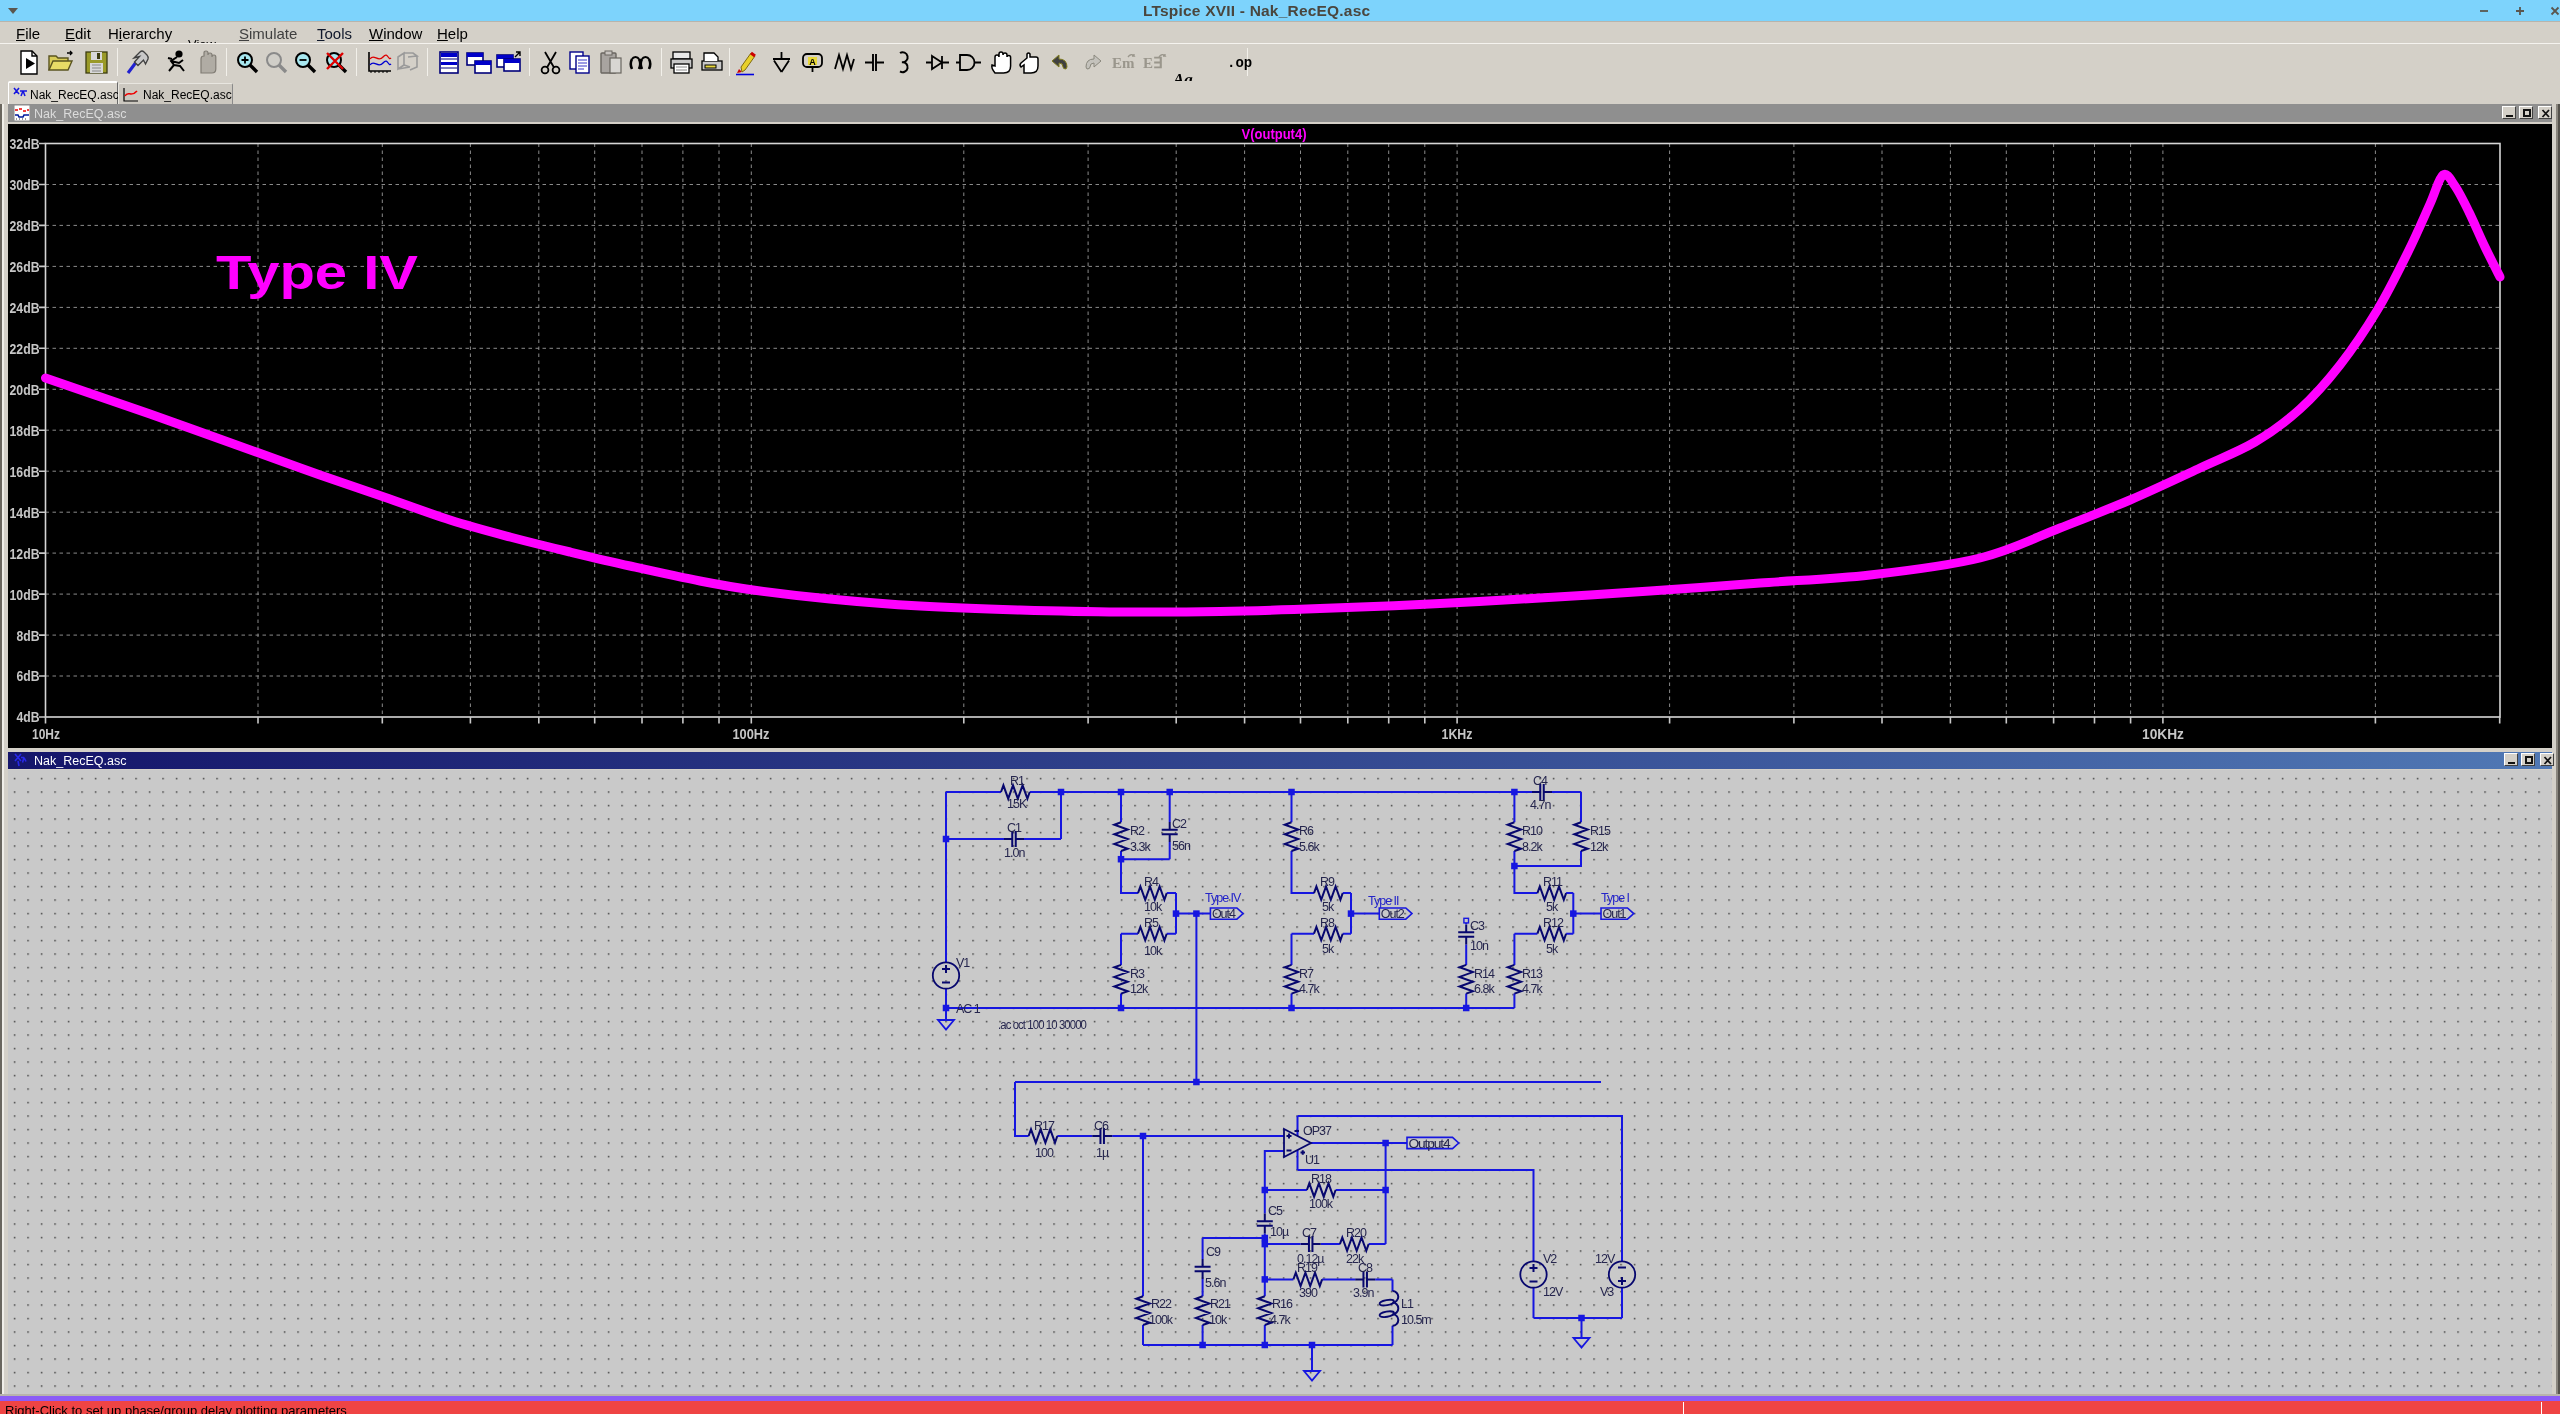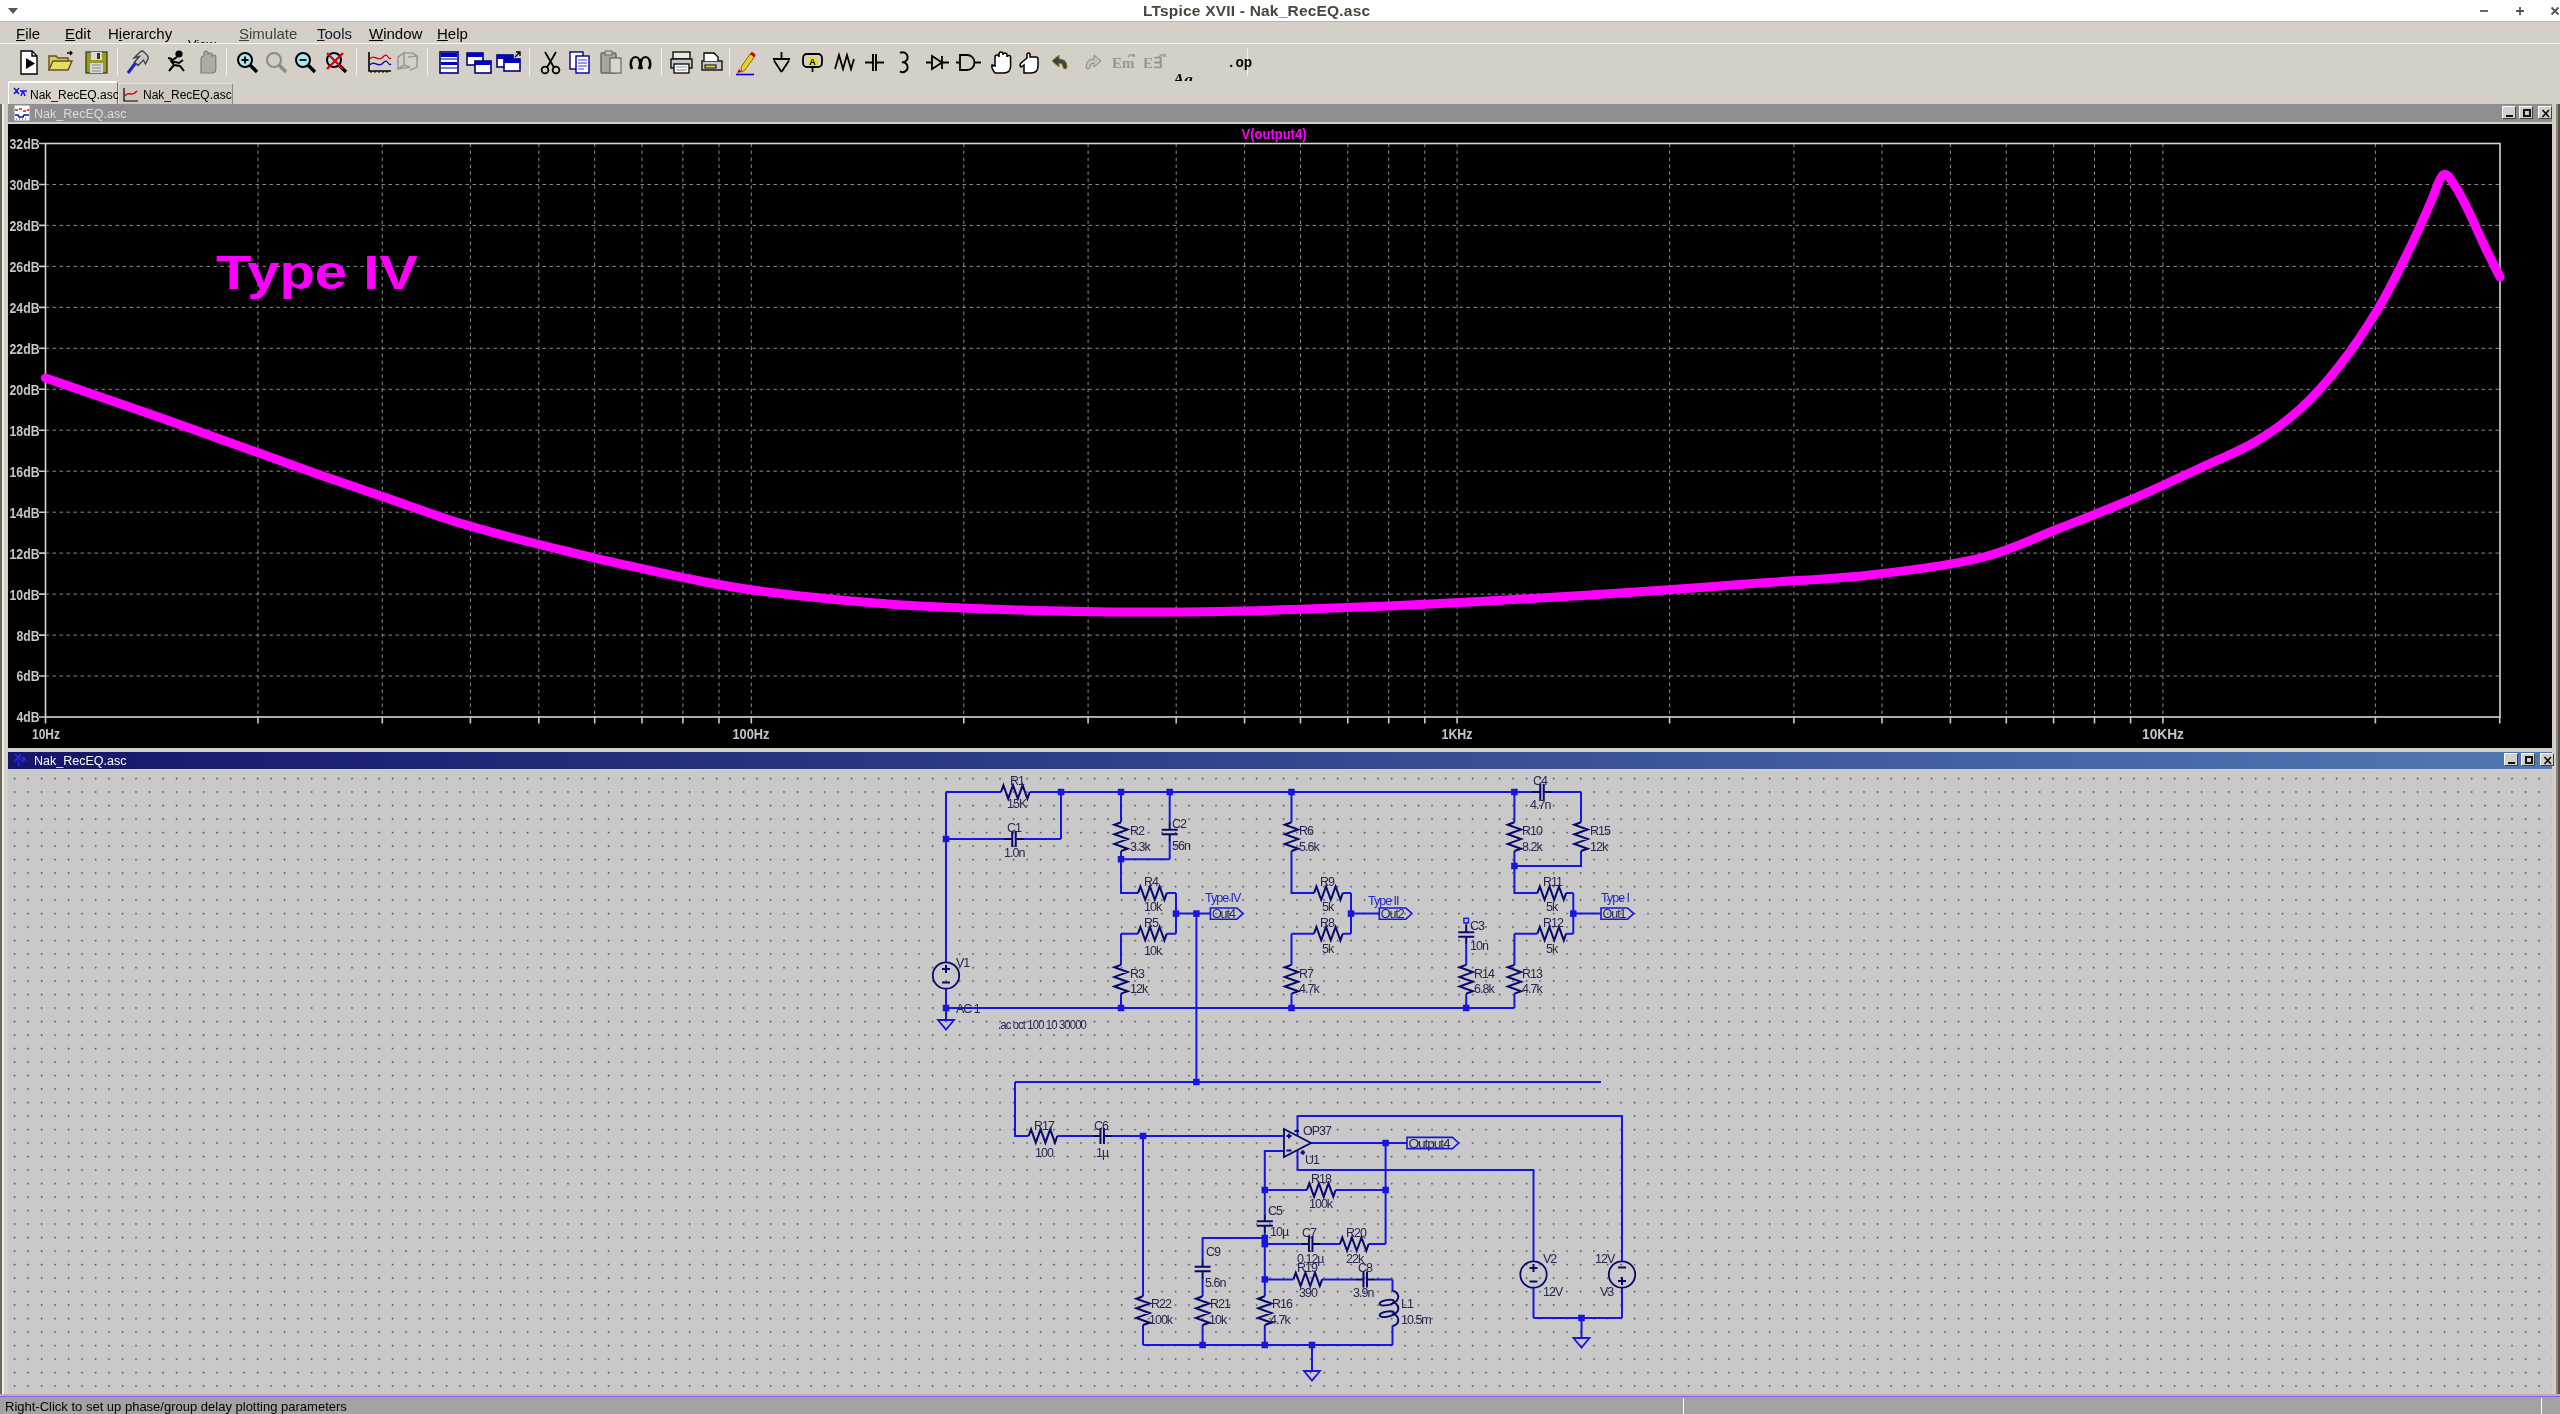--- a/index.html
+++ b/index.html
@@ -1,19 +1,19 @@
 <!DOCTYPE html>
 <html><head><meta charset="utf-8"><title>LTspice XVII - Nak_RecEQ.asc</title>
 <style>
 *{margin:0;padding:0;box-sizing:border-box}
 body{width:2560px;height:1414px;overflow:hidden;background:#d4d0c8;font-family:"Liberation Sans",sans-serif;position:relative}
 .abs{position:absolute}
 </style></head>
 <body>
-<div class="abs" style="left:0;top:0;width:2560px;height:22px;background:#ffffff;border-bottom:1px solid #b8b4ac">
+<div class="abs" style="left:0;top:0;width:2560px;height:22px;background:#7dd3fc;border-bottom:1px solid #b8b4ac">
     <svg width="14" height="14" style="position:absolute;left:6px;top:4px">
       <path d="M2,4 L7,10 L12,4 Z" fill="#5a564e"></path>
     </svg>
     <span class="abs" style="left:1143px;top:2px;font-size:15.5px;font-weight:700;color:#4a463e;letter-spacing:0.2px">LTspice XVII - Nak_RecEQ.asc</span>
     <svg width="14" height="14" style="position:absolute;left:2477px;top:4px">
       <path d="M3,7 H11" stroke="#5a564e" stroke-width="1.8"></path>
     </svg>
     <svg width="14" height="14" style="position:absolute;left:2513px;top:4px">
       <path d="M3,7 H11 M7,3 V11" stroke="#5a564e" stroke-width="1.8"></path>
     </svg>
@@ -445,17 +445,17 @@
     <text x="1299" y="1297" font-family="Liberation Sans, sans-serif" font-size="12.5px" fill="#26264e" text-anchor="start" letter-spacing="-1">390</text>
     <text x="1358" y="1272" font-family="Liberation Sans, sans-serif" font-size="12.5px" fill="#26264e" text-anchor="start" letter-spacing="-1">C8</text>
     <text x="1353" y="1297" font-family="Liberation Sans, sans-serif" font-size="12.5px" fill="#26264e" text-anchor="start" letter-spacing="-1">3.9n</text>
     <text x="1401" y="1308" font-family="Liberation Sans, sans-serif" font-size="12.5px" fill="#26264e" text-anchor="start" letter-spacing="-1">L1</text>
     <text x="1401" y="1323.5" font-family="Liberation Sans, sans-serif" font-size="12.5px" fill="#26264e" text-anchor="start" letter-spacing="-1">10.5m</text>
     <text x="1595" y="1263" font-family="Liberation Sans, sans-serif" font-size="12.5px" fill="#26264e" text-anchor="start" letter-spacing="-1">12V</text>
     <text x="1600" y="1296" font-family="Liberation Sans, sans-serif" font-size="12.5px" fill="#26264e" text-anchor="start" letter-spacing="-1">V3</text>
     <text x="1543" y="1263" font-family="Liberation Sans, sans-serif" font-size="12.5px" fill="#26264e" text-anchor="start" letter-spacing="-1">V2</text>
     <text x="1543" y="1296" font-family="Liberation Sans, sans-serif" font-size="12.5px" fill="#26264e" text-anchor="start" letter-spacing="-1">12V</text>
   </svg>
-<div class="abs" style="left:0;top:1396px;width:2560px;height:18px;background:#a3a3a3;border-top:1px solid #8b5cf6">
+<div class="abs" style="left:0;top:1396px;width:2560px;height:18px;background:#ef4444;border-top:5px solid #8b5cf6">
     <span class="abs" style="left:5px;top:2px;font-size:13px;color:#000">Right-Click to set up phase/group delay plotting parameters</span>
     <div class="abs" style="left:1683px;top:1px;width:1px;height:16px;background:#8a867e;border-right:1px solid #fff"></div>
     <div class="abs" style="left:2541px;top:1px;width:1px;height:16px;background:#8a867e;border-right:1px solid #fff"></div>
   </div>
 <div class="abs" style="left:0;top:1394px;width:2560px;height:2px;background:#b8b4ac"></div>
 </body></html>

